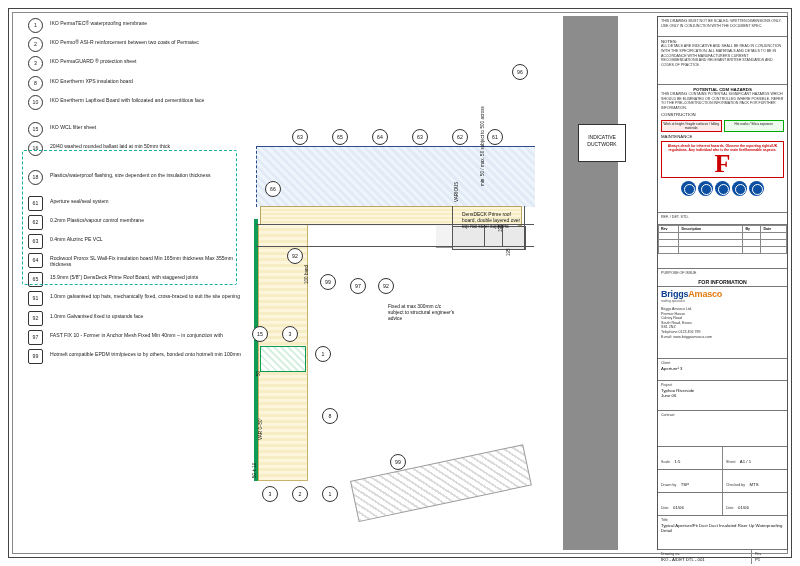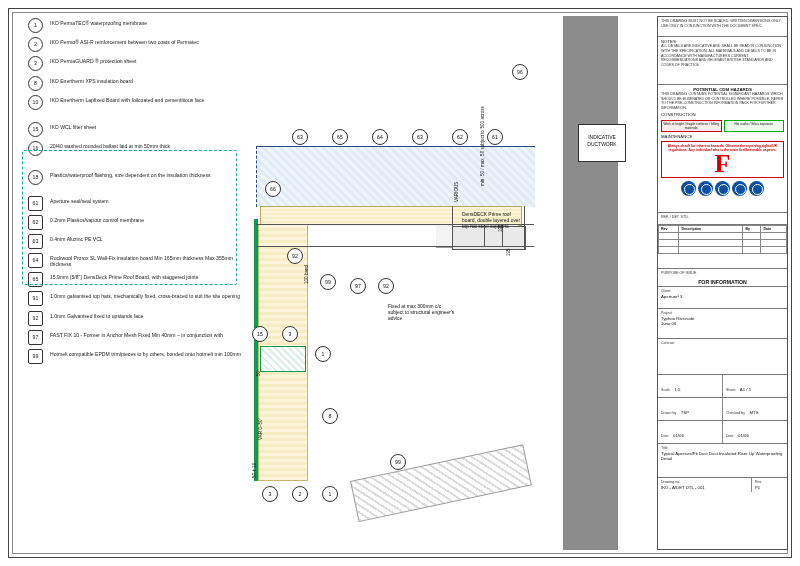--- a/index.html
+++ b/index.html
@@ -296,20 +296,31 @@
             </tr>
       </tbody>
         </table>
     </div>
 
     <div class="tsec" style="height:18px">
       <div class="ttiny">PURPOSE OF ISSUE</div>
       <div class="bigpurpose">FOR INFORMATION</div>
     </div>
 
+    <div class="tsec" style="height:72px">
+      <div class="logo"><span>Briggs</span><b>Amasco</b></div>
+      <div class="logosub">roofing specialist</div>
+      <div class="ttiny" style="white-space:pre-line;margin-top:4px">Briggs Amasco Ltd.
+Premier House
+Colney Road
+South Road, Essex
+SS1 2NZ
+Telephone 0123 456 789
+E-mail: www.briggsamasco.com</div>
+    </div>
 
     <div class="tsec" style="height:22px">
       <div class="ttiny">Client</div>
       <div class="tt">Aperture¹ 3</div>
     </div>
 
     <div class="tsec" style="height:30px">
       <div class="ttiny">Project</div>
       <div class="tt" style="white-space:pre-line">Typhoo  Riverside
 June 06</div>

